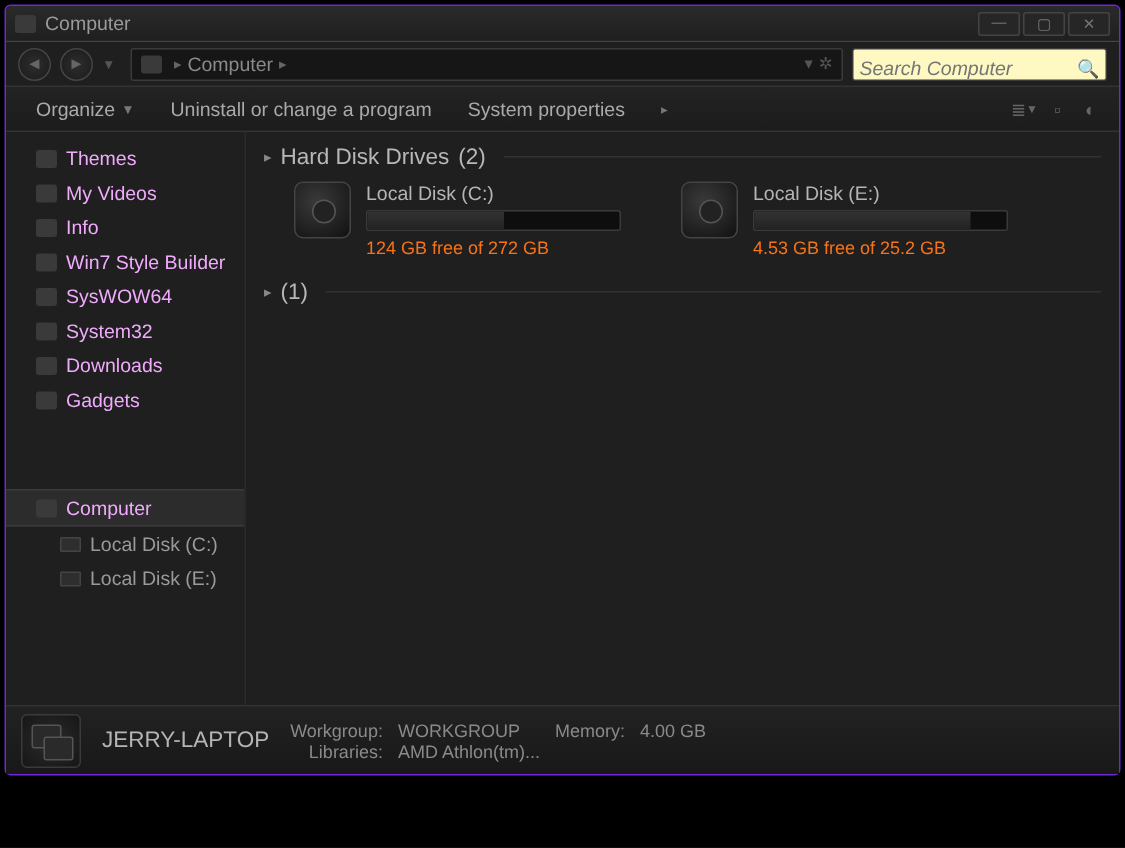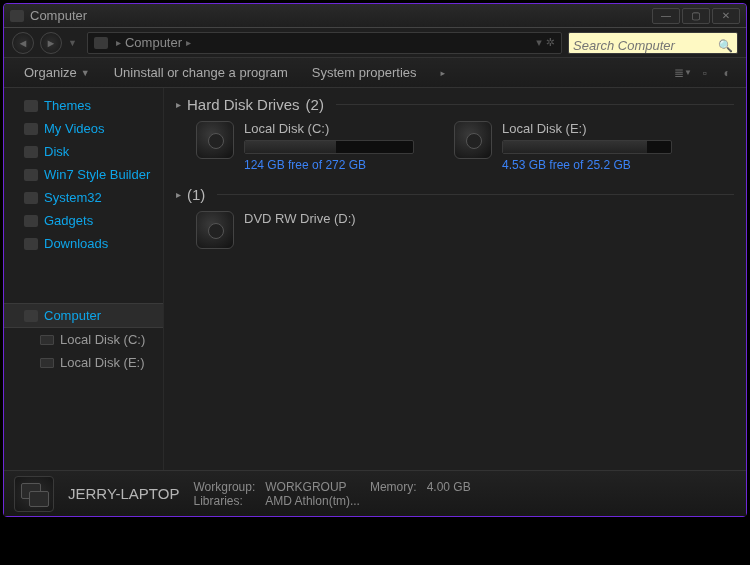--- a/index.html
+++ b/index.html
@@ -18,46 +18,46 @@
   .addr-tail { margin-left:auto; display:flex; gap:4px; color:#555; font-size:11px; }
   .search-box { width: 170px; height: 22px; background: #fef9c3; border: 1px solid #3a3a3a; border-radius: 2px; display:flex; align-items:flex-end; padding:0 4px; }
   .search-box input { background: transparent; border: none; color: #888; font-size: 13px; width: 100%; outline:none; font-style: italic; }
   .toolbar { height: 30px; display:flex; align-items:center; gap:0; padding: 0 8px; background: linear-gradient(#232323,#1c1c1c); border-bottom: 1px solid #333; }
   .tool-btn { color: #aaa; font-size: 13px; padding: 4px 12px; cursor:pointer; display:flex; align-items:center; gap:4px; }
   .tool-btn .chev { font-size:9px; color:#777; }
   .tool-spacer { flex:1; }
   .tool-icon { width:22px; height:20px; color:#666; display:flex; align-items:center; justify-content:center; font-size:12px; }
   .body { flex:1; display:flex; min-height:0; background:#1f1f1f; }
   .sidebar { width: 160px; background:#1f1f1f; border-right:1px solid #2a2a2a; padding: 6px 0; overflow:hidden; display:flex; flex-direction:column; }
-  .sb-item { display:flex; align-items:center; gap:6px; padding: 4px 8px 4px 20px; color:#0ea5e9; font-size:13px; white-space:nowrap; overflow:hidden; cursor:pointer; }
+  .sb-item { display:flex; align-items:center; gap:6px; padding: 4px 8px 4px 20px; color:#f0abfc; font-size:13px; white-space:nowrap; overflow:hidden; cursor:pointer; }
   .sb-item.sub { padding-left: 36px; color:#9a9a9a; }
   .sb-item .ficon { width:14px; height:12px; background:#3a3a3a; border-radius:2px; flex:none; }
   .sb-item .dicon { width:14px; height:10px; background:#2e2e2e; border:1px solid #444; border-radius:1px; flex:none; }
   .sb-spacer { height: 16px; }
   .sb-item.selected { background:#2c2c2c; border-top:1px solid #3a3a3a; border-bottom:1px solid #3a3a3a; }
   .content { flex:1; padding: 8px 12px; overflow:auto; }
   .group-hdr { display:flex; align-items:center; gap:6px; color:#b8b8b8; font-size:15px; margin: 0 0 2px 0; }
   .group-hdr .tri { font-size:10px; color:#888; }
   .group-line { flex:1; height:1px; background:#333; margin-left:6px; }
   .drive-row { display:flex; gap:40px; padding: 6px 0 14px 20px; }
   .drive { display:flex; gap:10px; align-items:flex-start; }
   .drive-icon { width:38px; height:38px; border-radius:6px; background: radial-gradient(circle at 40% 35%, #3a3a3a, #111); border:1px solid #444; position:relative; flex:none; }
   .drive-icon::after { content:""; position:absolute; width:14px; height:14px; border-radius:50%; background:#222; border:1px solid #555; top:11px; left:11px; }
   .drive-info { display:flex; flex-direction:column; gap:4px; }
   .drive-name { color:#b5b5b5; font-size:13px; }
   .drive-bar { width:170px; height:14px; background:#0e0e0e; border:1px solid #3a3a3a; border-radius:2px; position:relative; overflow:hidden; }
   .drive-bar .used { position:absolute; top:0; left:0; bottom:0; background:linear-gradient(#333,#222); }
-  .drive-free { color:#3b82f6; font-size:12px; }
+  .drive-free { color:#f97316; font-size:12px; }
   .statusbar { height:46px; background:linear-gradient(#222,#181818); border-top:1px solid #333; display:flex; align-items:center; padding: 0 10px; gap:14px; }
   .status-icon { width:40px; height:36px; border-radius:4px; background:radial-gradient(#2c2c2c,#161616); border:1px solid #3a3a3a; position:relative; flex:none; }
   .status-icon::before { content:""; position:absolute; width:18px; height:14px; border:1px solid #555; border-radius:2px; top:6px; left:6px; background:#2a2a2a; }
   .status-icon::after { content:""; position:absolute; width:18px; height:14px; border:1px solid #555; border-radius:2px; top:14px; left:14px; background:#2a2a2a; }
   .status-name { color:#b5b5b5; font-size:15px; }
   .status-grid { display:grid; grid-template-columns: auto auto auto auto; column-gap:10px; row-gap:0; color:#8a8a8a; font-size:12px; }
-  .status-grid .lbl { text-align:left; }
+  .status-grid .lbl { text-align:right; }
 </style>
 </head>
 <body>
 
 <div class="window">
 
   <div class="titlebar">
     <div class="title-left">
       <span class="ficon" style="width:14px;height:12px;background:#3a3a3a;border-radius:2px;display:inline-block"></span>
       <span class="title-text">Computer</span>
@@ -111,37 +111,41 @@
       <div class="sb-item">
           <span class="ficon"></span>
           <span>Themes</span>
         </div>
       <div class="sb-item">
           <span class="ficon"></span>
           <span>My Videos</span>
         </div>
       <div class="sb-item">
           <span class="ficon"></span>
-          <span>Disk</span>
+          <span>Info</span>
         </div>
       <div class="sb-item">
           <span class="ficon"></span>
           <span>Win7 Style Builder</span>
         </div>
       <div class="sb-item">
           <span class="ficon"></span>
+          <span>SysWOW64</span>
+        </div>
+      <div class="sb-item">
+          <span class="ficon"></span>
           <span>System32</span>
         </div>
       <div class="sb-item">
           <span class="ficon"></span>
+          <span>Downloads</span>
+        </div>
+      <div class="sb-item">
+          <span class="ficon"></span>
           <span>Gadgets</span>
-        </div>
-      <div class="sb-item">
-          <span class="ficon"></span>
-          <span>Downloads</span>
         </div>
       <div class="sb-spacer"></div>
       <div class="sb-spacer"></div>
       <div class="sb-spacer"></div>
       <div class="sb-item selected">
           <span class="ficon"></span>
           <span>Computer</span>
         </div>
       <div class="sb-item sub">
           <span class="dicon"></span>
@@ -180,28 +184,20 @@
               </div>
             <span class="drive-free">4.53 GB free of 25.2 GB</span>
           </div>
         </div>
       </div>
 
       <div class="group-hdr">
         <span class="tri">▸</span>
         <span>(1)</span>
         <span class="group-line"></span>
-      </div>
-      <div class="drive-row">
-        <div class="drive">
-          <div class="drive-icon"></div>
-          <div class="drive-info" style="justify-content:center">
-            <span class="drive-name">DVD RW Drive (D:)</span>
-          </div>
-        </div>
       </div>
     </div>
   </div>
 
   <div class="statusbar">
     <div class="status-icon"></div>
     <span class="status-name">JERRY-LAPTOP</span>
     <div class="status-grid">
       <span class="lbl">Workgroup:</span>
       <span>WORKGROUP</span>

